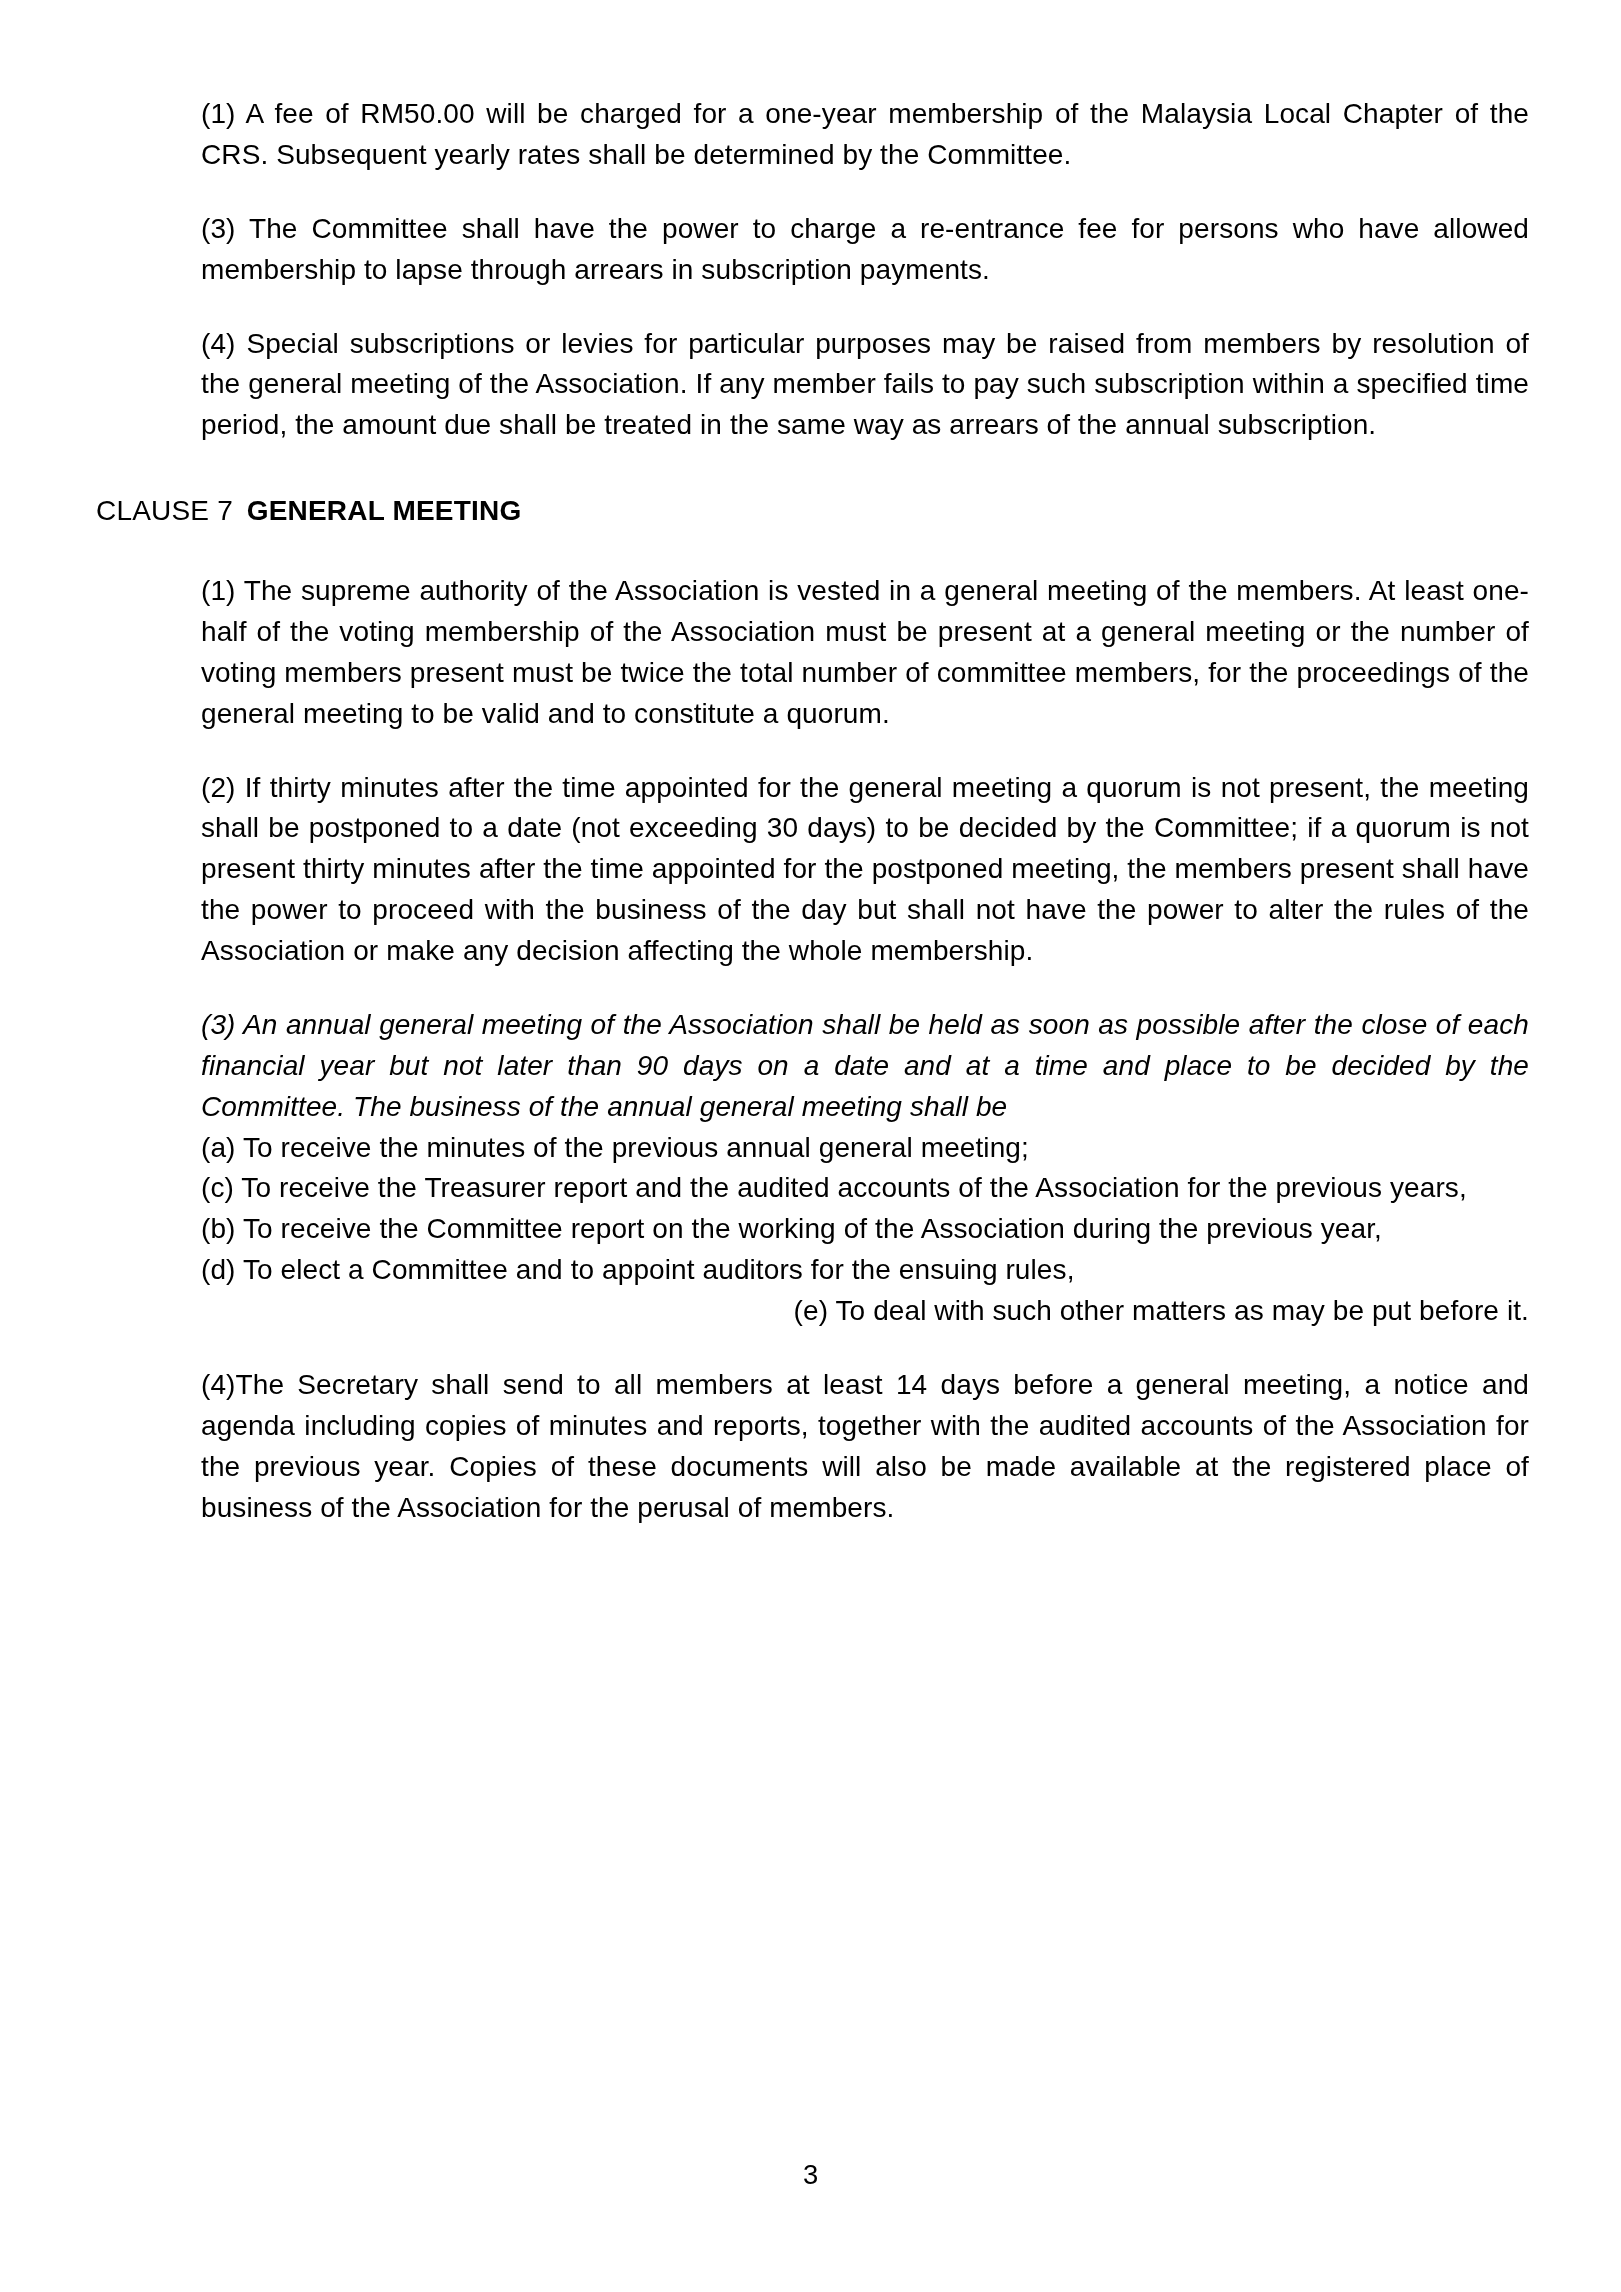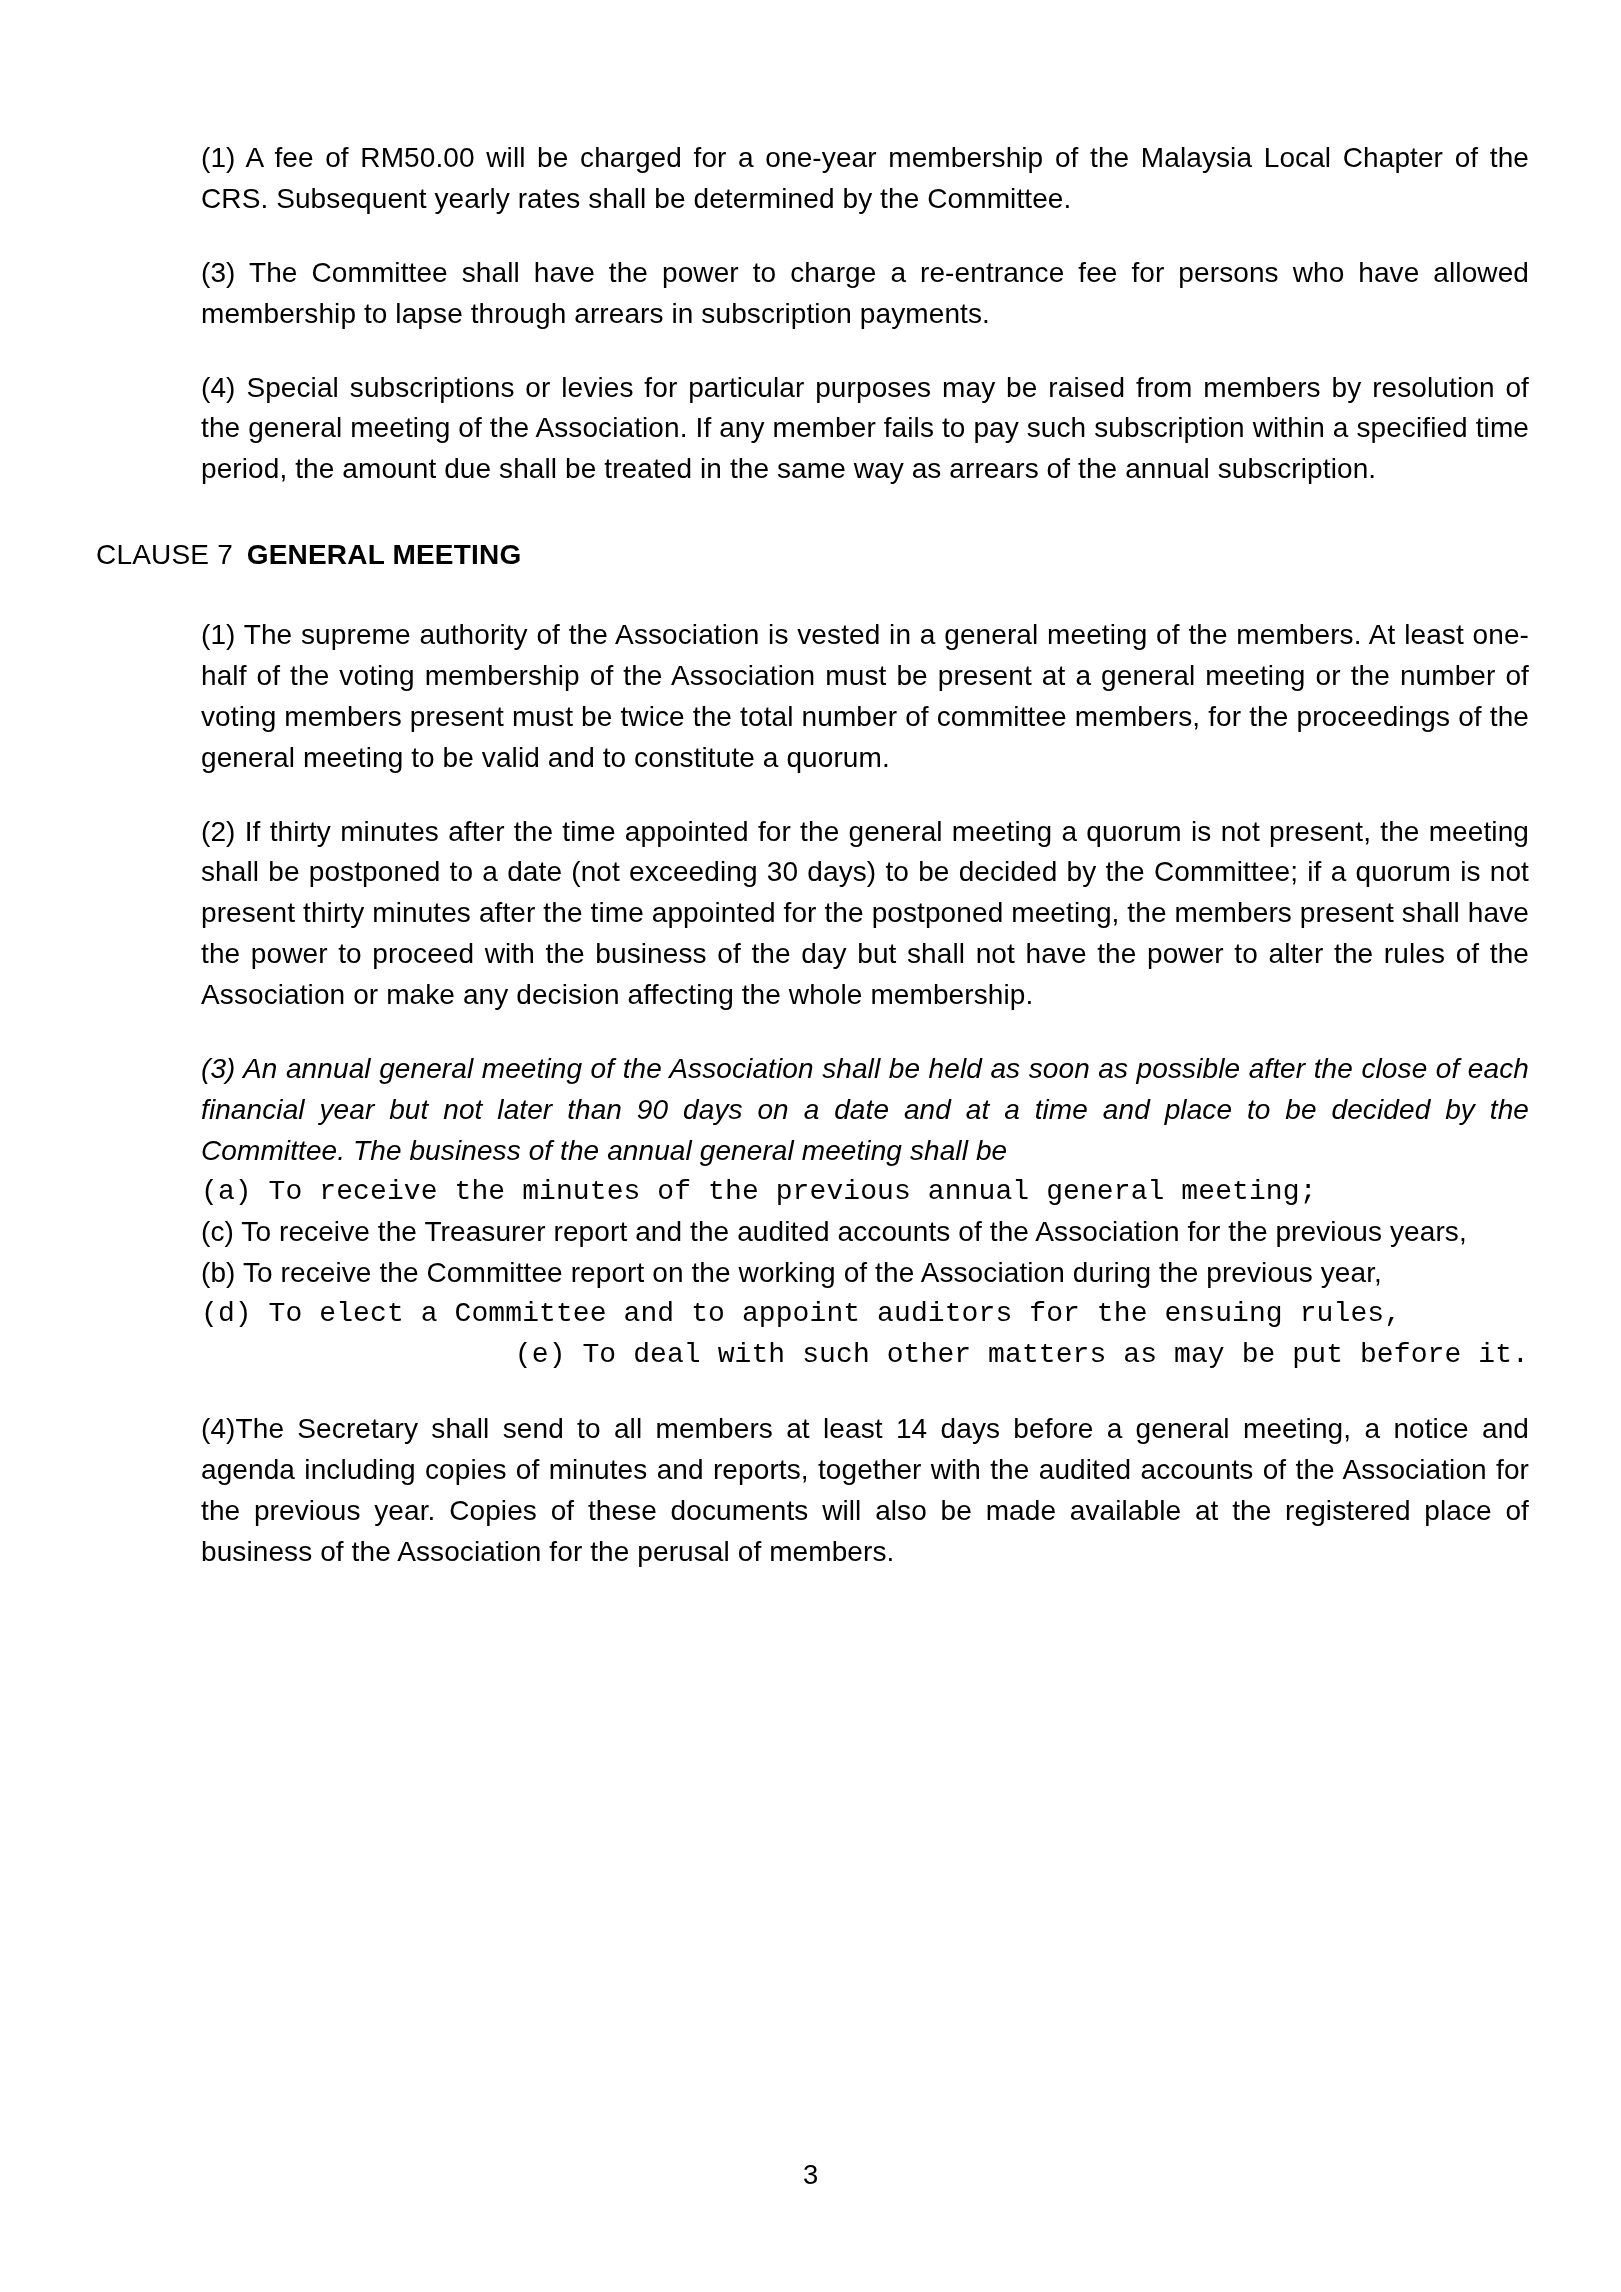--- a/index.html
+++ b/index.html
@@ -18,21 +18,20 @@
     height: 2293px;
     background: #ffffff;
     box-sizing: border-box;
     overflow: hidden;
   }
   .content {
     position: absolute;
     left: 96px;
     top: 94px;
     width: 1433px;
-    margin-top: 44px;
   }
   
   .body-block {
     margin-left: 105px;
     width: 1328px;
   }
   p.para {
     margin: 0 0 33px 0;
     font-size: 28px;
     line-height: 1.46;
@@ -51,21 +50,20 @@
   p.subitem {
     margin: 0;
     font-size: 28px;
     line-height: 1.46;
     text-align: justify;
     text-justify: inter-word;
     letter-spacing: 0.1px;
   }
   p.subitem.nojustify {
     text-align: left;
-    font-family: Liberation Mono, monospace;
   }
   .clause-heading {
     margin: 0;
     padding: 0;
     font-size: 28px;
     line-height: 1.46;
     letter-spacing: 0.2px;
     white-space: nowrap;
   }
   .clause-heading .clause-label {

